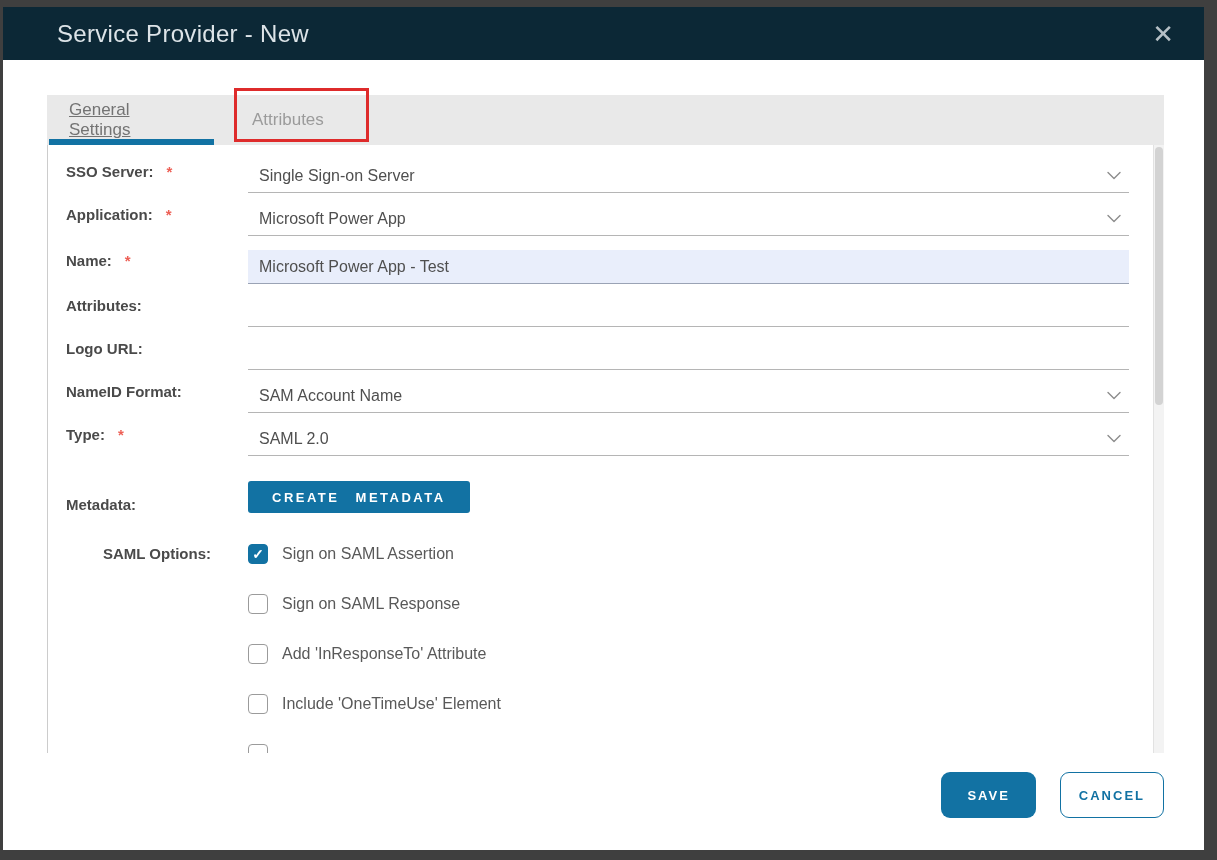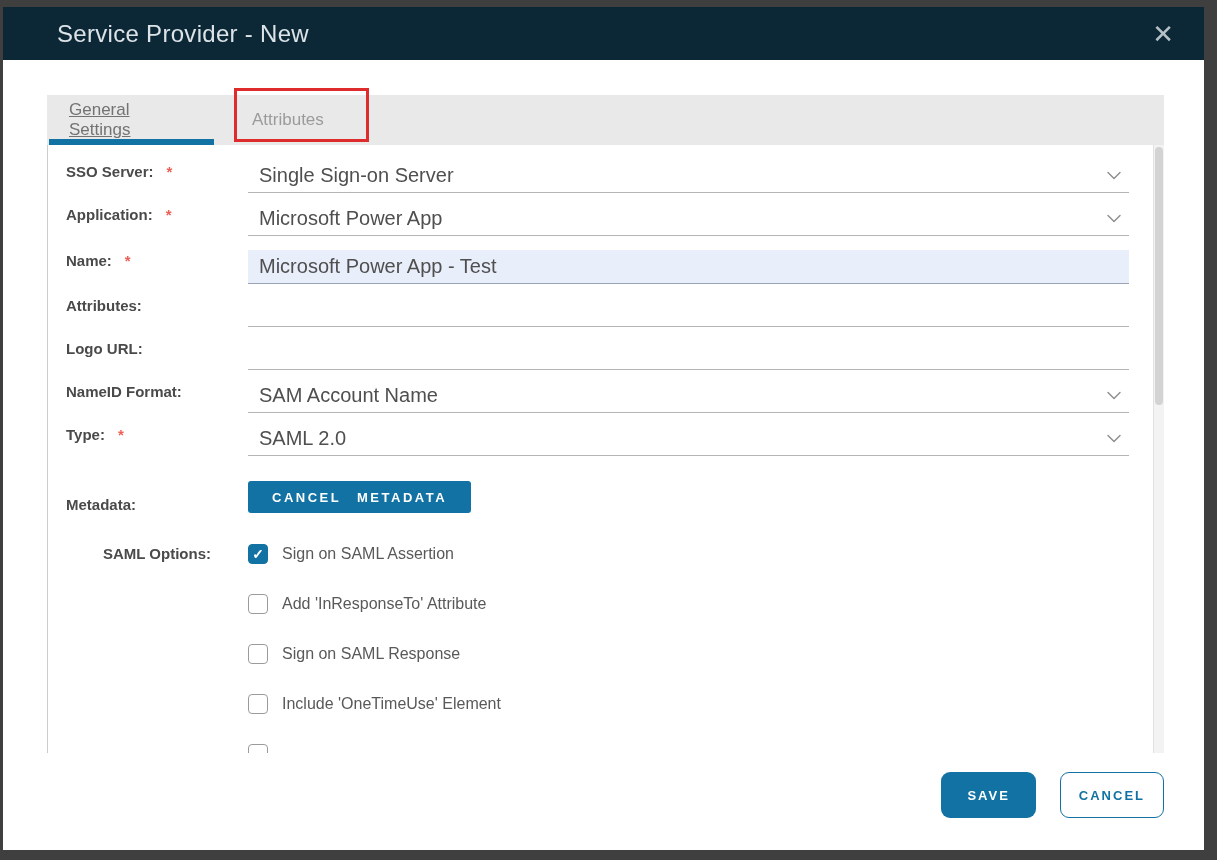--- a/index.html
+++ b/index.html
@@ -74,21 +74,21 @@
     flex:1;height:34px;align-self:flex-end;
     display:flex;align-items:center;
     border-bottom:1px solid #b5b5b5;
     padding-left:11px;cursor:text;
   }
   .field-control.is-select{cursor:pointer;}
   .field-control.highlighted{
     background:var(--highlight-bg);
     border-bottom-color:#9aa3b5;
   }
-  .field-value{font-size:20px;color:#4f4f4f;flex:1;}
+  .field-value{font-size:16px;color:#4f4f4f;flex:1;}
   .chevron{flex:none;margin-right:8px;display:flex;align-items:center;}
   
   .metadata-row{display:flex;align-items:flex-end;margin-top:13px;height:44px;}
   .btn-create{
     background:var(--accent);color:#ffffff;border:none;border-radius:3px;
     height:32px;padding:0 24px;
     font-family:"Liberation Sans",sans-serif;
     font-size:13px;font-weight:700;letter-spacing:2.5px;word-spacing:10px;
     cursor:pointer;
   }
@@ -243,45 +243,45 @@
                   </svg>
       </span>
     </div>
   </div>
           </div>
 
         <div class="metadata-row">
           <div class="field-label">
             <span>Metadata:</span>
           </div>
-          <button class="btn-create">CANCEL METADATA</button>
+          <button class="btn-create">CREATE METADATA</button>
         </div>
 
         <div class="saml-row">
           <div class="field-label">
             <span>SAML Options:</span>
           </div>
           <div class="options-list">
               <div class="option-item">
     <span class="checkbox checked">
       <span class="checkmark">✓</span>
     </span>
     <span class="option-label">Sign on SAML Assertion</span>
   </div>
               <div class="option-item">
     <span class="checkbox">
       
     </span>
-    <span class="option-label">Add 'InResponseTo' Attribute</span>
+    <span class="option-label">Sign on SAML Response</span>
   </div>
               <div class="option-item">
     <span class="checkbox">
       
     </span>
-    <span class="option-label">Sign on SAML Response</span>
+    <span class="option-label">Add 'InResponseTo' Attribute</span>
   </div>
               <div class="option-item">
     <span class="checkbox">
       
     </span>
     <span class="option-label">Include 'OneTimeUse' Element</span>
   </div>
               <div class="option-item">
     <span class="checkbox">
       

